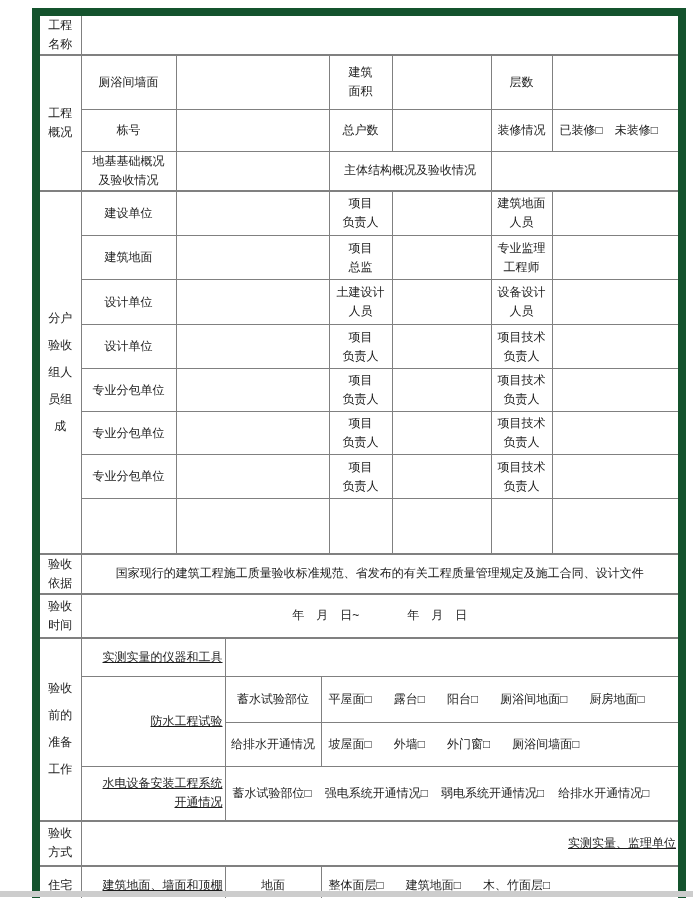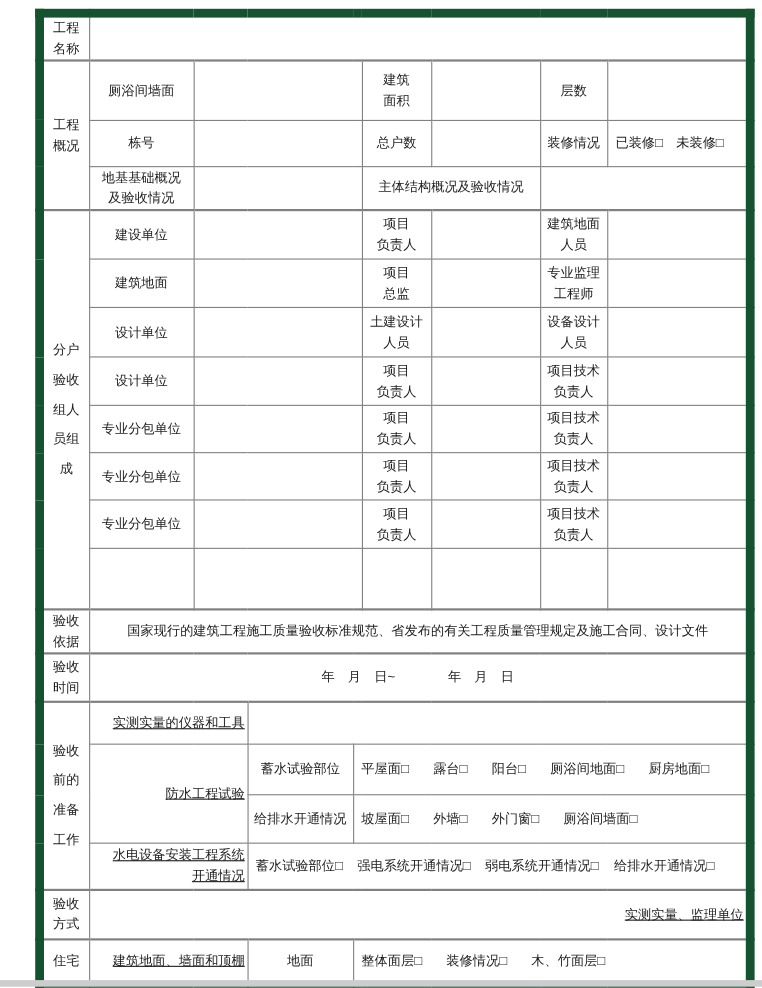--- a/index.html
+++ b/index.html
@@ -190,34 +190,34 @@
   </tr>
   <tr style="height:46px">
     <td colspan="2" rowspan="2" class="lt">防水工程试验</td>
     <td class="hd">蓄水试验部位</td>
     <td colspan="5" class="opts"><span class="opt">平屋面□</span><span class="opt">露台□</span><span class="opt">阳台□</span><span class="opt">厕浴间地面□</span><span class="opt">厨房地面□</span></td>
   </tr>
   <tr style="height:44px">
     <td class="hd">给排水开通情况</td>
     <td colspan="5" class="opts"><span class="opt">坡屋面□</span><span class="opt">外墙□</span><span class="opt">外门窗□</span><span class="opt">厕浴间墙面□</span></td>
   </tr>
-  <tr style="height:42px">
+  <tr style="height:54px">
     <td colspan="2" class="lt">水电设备安装工程系统
 开通情况</td>
     <td colspan="6" class="opts mep"><span class="opt">蓄水试验部位□</span><span class="opt">强电系统开通情况□</span><span class="opt">弱电系统开通情况□</span><span class="opt">给排水开通情况□</span></td>
   </tr>
 
   <tr class="thick" style="height:45px">
     <td class="hd">验收
 方式</td>
     <td colspan="8" class="lt">实测实量、监理单位</td>
   </tr>
 
   <tr class="thick" style="height:43px">
     <td class="hd">住宅</td>
     <td colspan="2" class="lt">建筑地面、墙面和顶棚</td>
     <td class="hd">地面</td>
-    <td colspan="5" class="opts"><span class="opt">整体面层□</span><span class="opt">装修情况□</span><span class="opt">木、竹面层□</span></td>
+    <td colspan="5" class="opts"><span class="opt">整体面层□</span><span class="opt">建筑地面□</span><span class="opt">木、竹面层□</span></td>
   </tr>
 </tbody>
   </table>
 
 <div class="page-edge"></div>
 
 </body></html>

